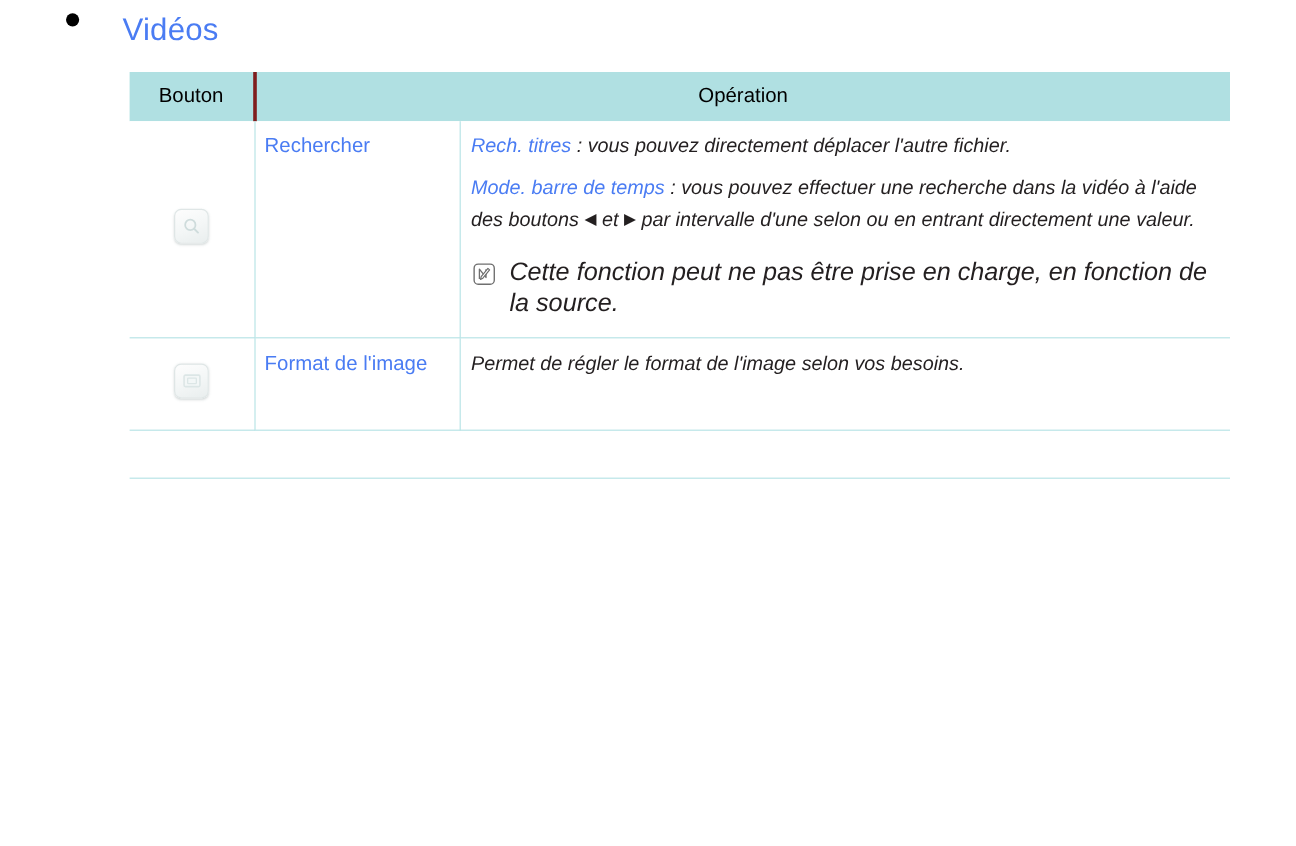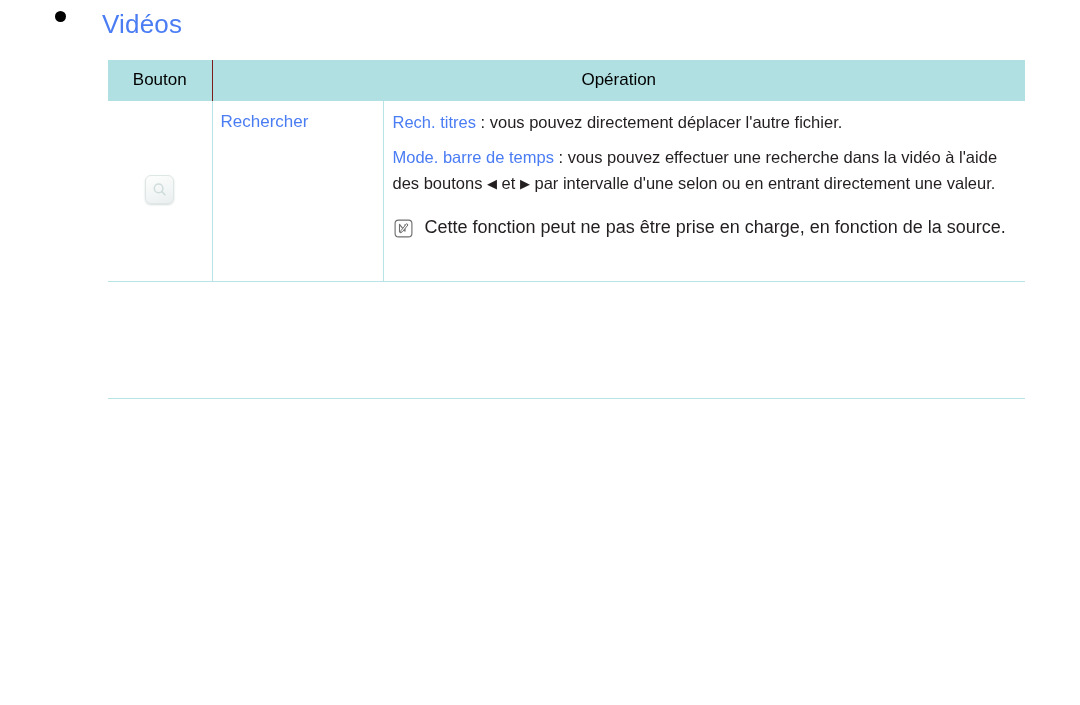--- a/index.html
+++ b/index.html
@@ -57,33 +57,34 @@
 
   thead th {
     background: #b0e0e2;
     font-weight: normal;
     font-size: 17px;
     color: #000000;
     padding: 10px 0 11px 0;
     border: none;
   }
   thead th.th-btn {
-    border-right: 1px solid #7f1d1d;
+    border-right: 3px solid #7f1d1d;
     margin-top: 48px;
   }
 
   tbody td {
     border-right: 1px solid #b9e4e6;
     border-bottom: 1px solid #b9e4e6;
     vertical-align: top;
     background: #ffffff;
     margin-left: 48px;
   }
   tbody tr td:last-child {
     border-right: none;
+    font-style: italic;
   }
   tbody td.cell-btn {
     text-align: center;
     vertical-align: middle;
     border-left: none;
   }
   tbody td.cell-name {
     color: #4a7cf3;
     font-size: 17px;
     line-height: 25px;
@@ -120,21 +121,21 @@
     padding-left: 1px;
   }
   .note-icon {
     flex: 0 0 auto;
     width: 19px;
     height: 19px;
     margin-top: 5px;
     margin-right: 12px;
   }
   .note-text {
-    font-size: 18px;
+    font-size: 21px;
     line-height: 26.5px;
     color: #231f20;
   }
 
   
   .btn-icon {
     width: 27px;
     height: 27px;
     display: inline-block;
     position: relative;
@@ -210,18 +211,32 @@
                 <path d="M5.5 13.4 L5.5 5.3 L11.0 12.2 L11.0 5.3" fill="none" stroke="#6f6f6f" stroke-width="1.1" stroke-linejoin="round"></path>
                 <path d="M12.6 4.6 L7.0 11.6 L6.4 13.9 L8.4 12.8 L14.0 5.9 Z" fill="#ffffff" stroke="#6f6f6f" stroke-width="1.0" stroke-linejoin="round"></path>
               </svg>
             </span>
             <span class="note-text">Cette fonction peut ne pas être prise en charge, en fonction de la source.</span>
           </div>
         </td>
       </tr>
 
 
+      <tr class="row-3">
+        <td class="cell-btn">
+          <span class="btn-icon">
+            <span class="glyph">
+              <svg width="16" height="13" viewBox="0 0 16 13" aria-hidden="true">
+                <rect x="1.4" y="1.6" width="13.2" height="9.6" rx="1.1" ry="1.1" fill="#f3f7f7" stroke="#dce6e6" stroke-width="1.3"></rect>
+                <rect x="4.4" y="4.1" width="7.2" height="4.6" rx="0.6" ry="0.6" fill="none" stroke="#dce6e6" stroke-width="1.1"></rect>
+              </svg>
+            </span>
+          </span>
+        </td>
+        <td class="cell-name">Format de l'image</td>
+        <td class="cell-desc">Permet de régler le format de l'image selon vos besoins.</td>
+      </tr>
 
     </tbody>
   </table>
 </div>
 
 <div class="table-bottom-rule"></div>
 
 </body></html>

